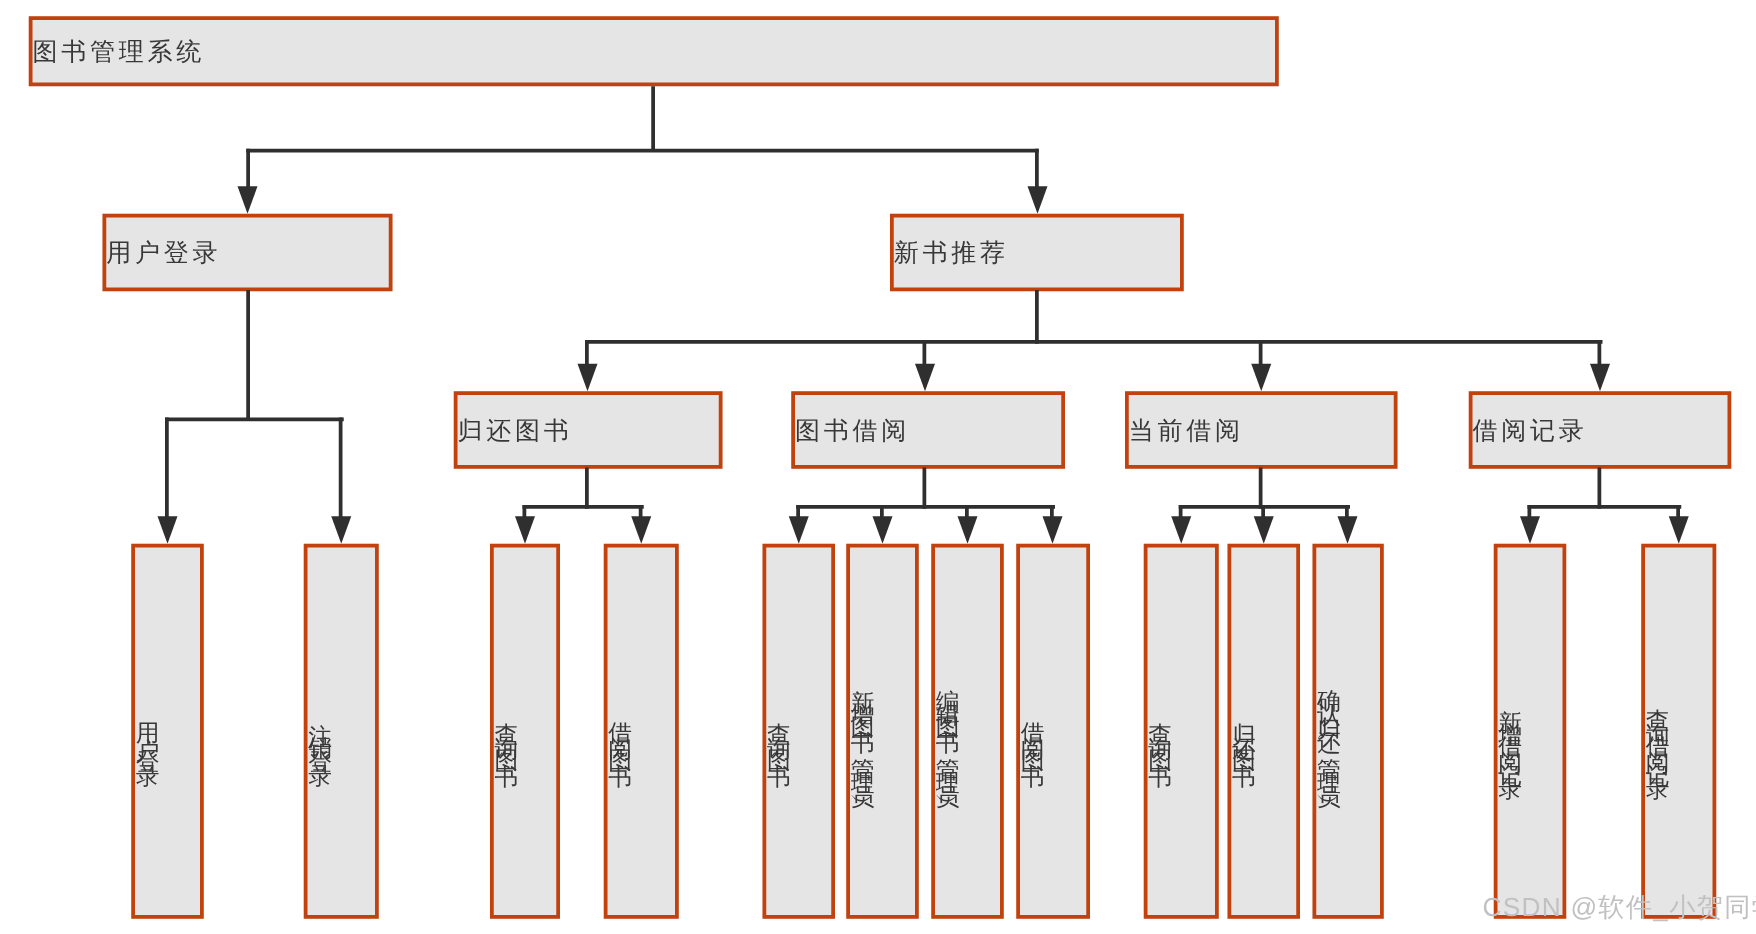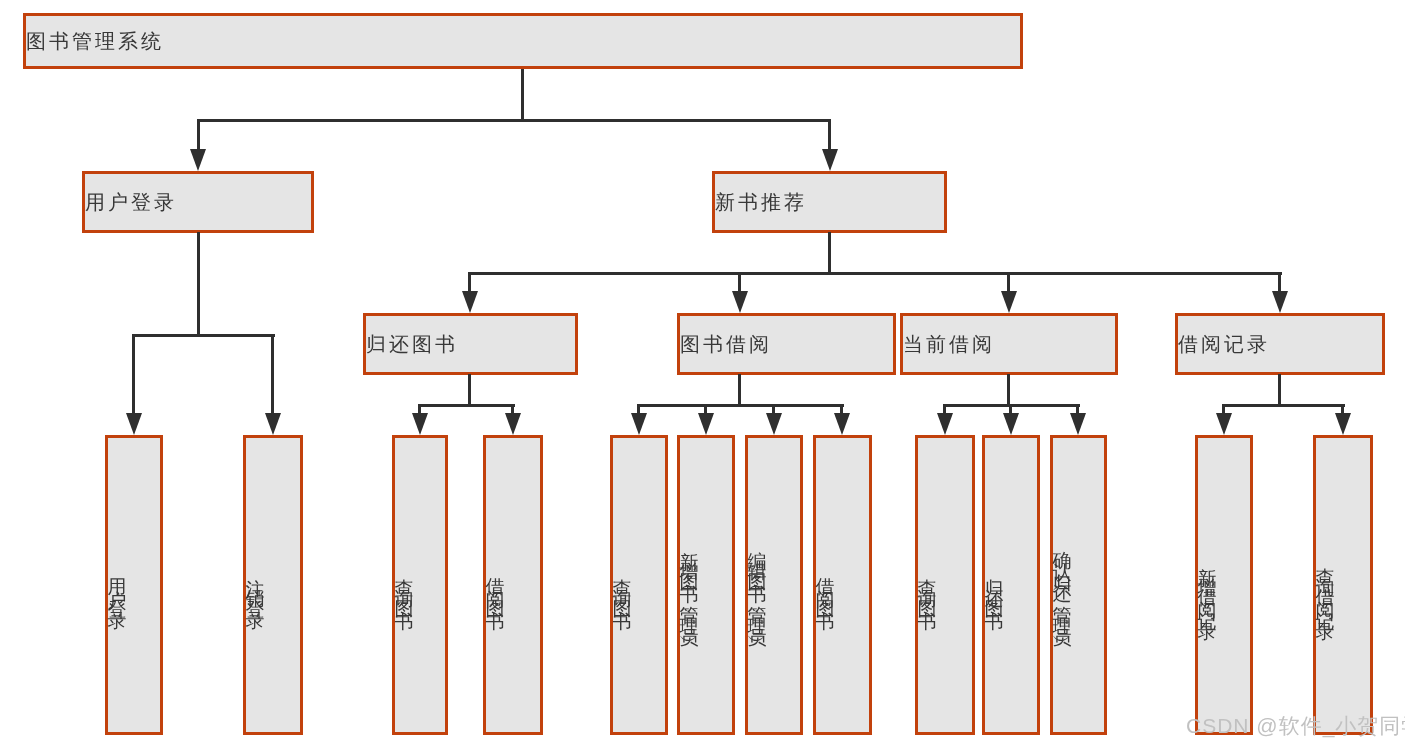--- a/index.html
+++ b/index.html
@@ -64,21 +64,21 @@
   <div class="line" style="left:738px;top:272px;width:3px;height:21px;"></div>
   <div class="arrow" style="left:732px;top:291px;"></div>
   <div class="line" style="left:1007px;top:272px;width:3px;height:21px;"></div>
   <div class="arrow" style="left:1001px;top:291px;"></div>
   <div class="line" style="left:1278px;top:272px;width:3px;height:21px;"></div>
   <div class="arrow" style="left:1272px;top:291px;"></div>
 
   <div class="box" style="left:363px;top:313px;width:215px;height:62px;">
     <span class="hlabel">归还图书</span>
   </div>
-  <div class="box" style="left:633px;top:313px;width:219px;height:62px;margin-left:44px;">
+  <div class="box" style="left:633px;top:313px;width:219px;height:62px;">
     <span class="hlabel">图书借阅</span>
   </div>
   <div class="box" style="left:1175px;top:313px;width:210px;height:62px;">
     <span class="hlabel">借阅记录</span>
   </div>
   <div class="box" style="left:900px;top:313px;width:218px;height:62px;">
     <span class="hlabel">当前借阅</span>
   </div>
 
   <div class="line" style="left:468px;top:374px;width:3px;height:33px;"></div>

